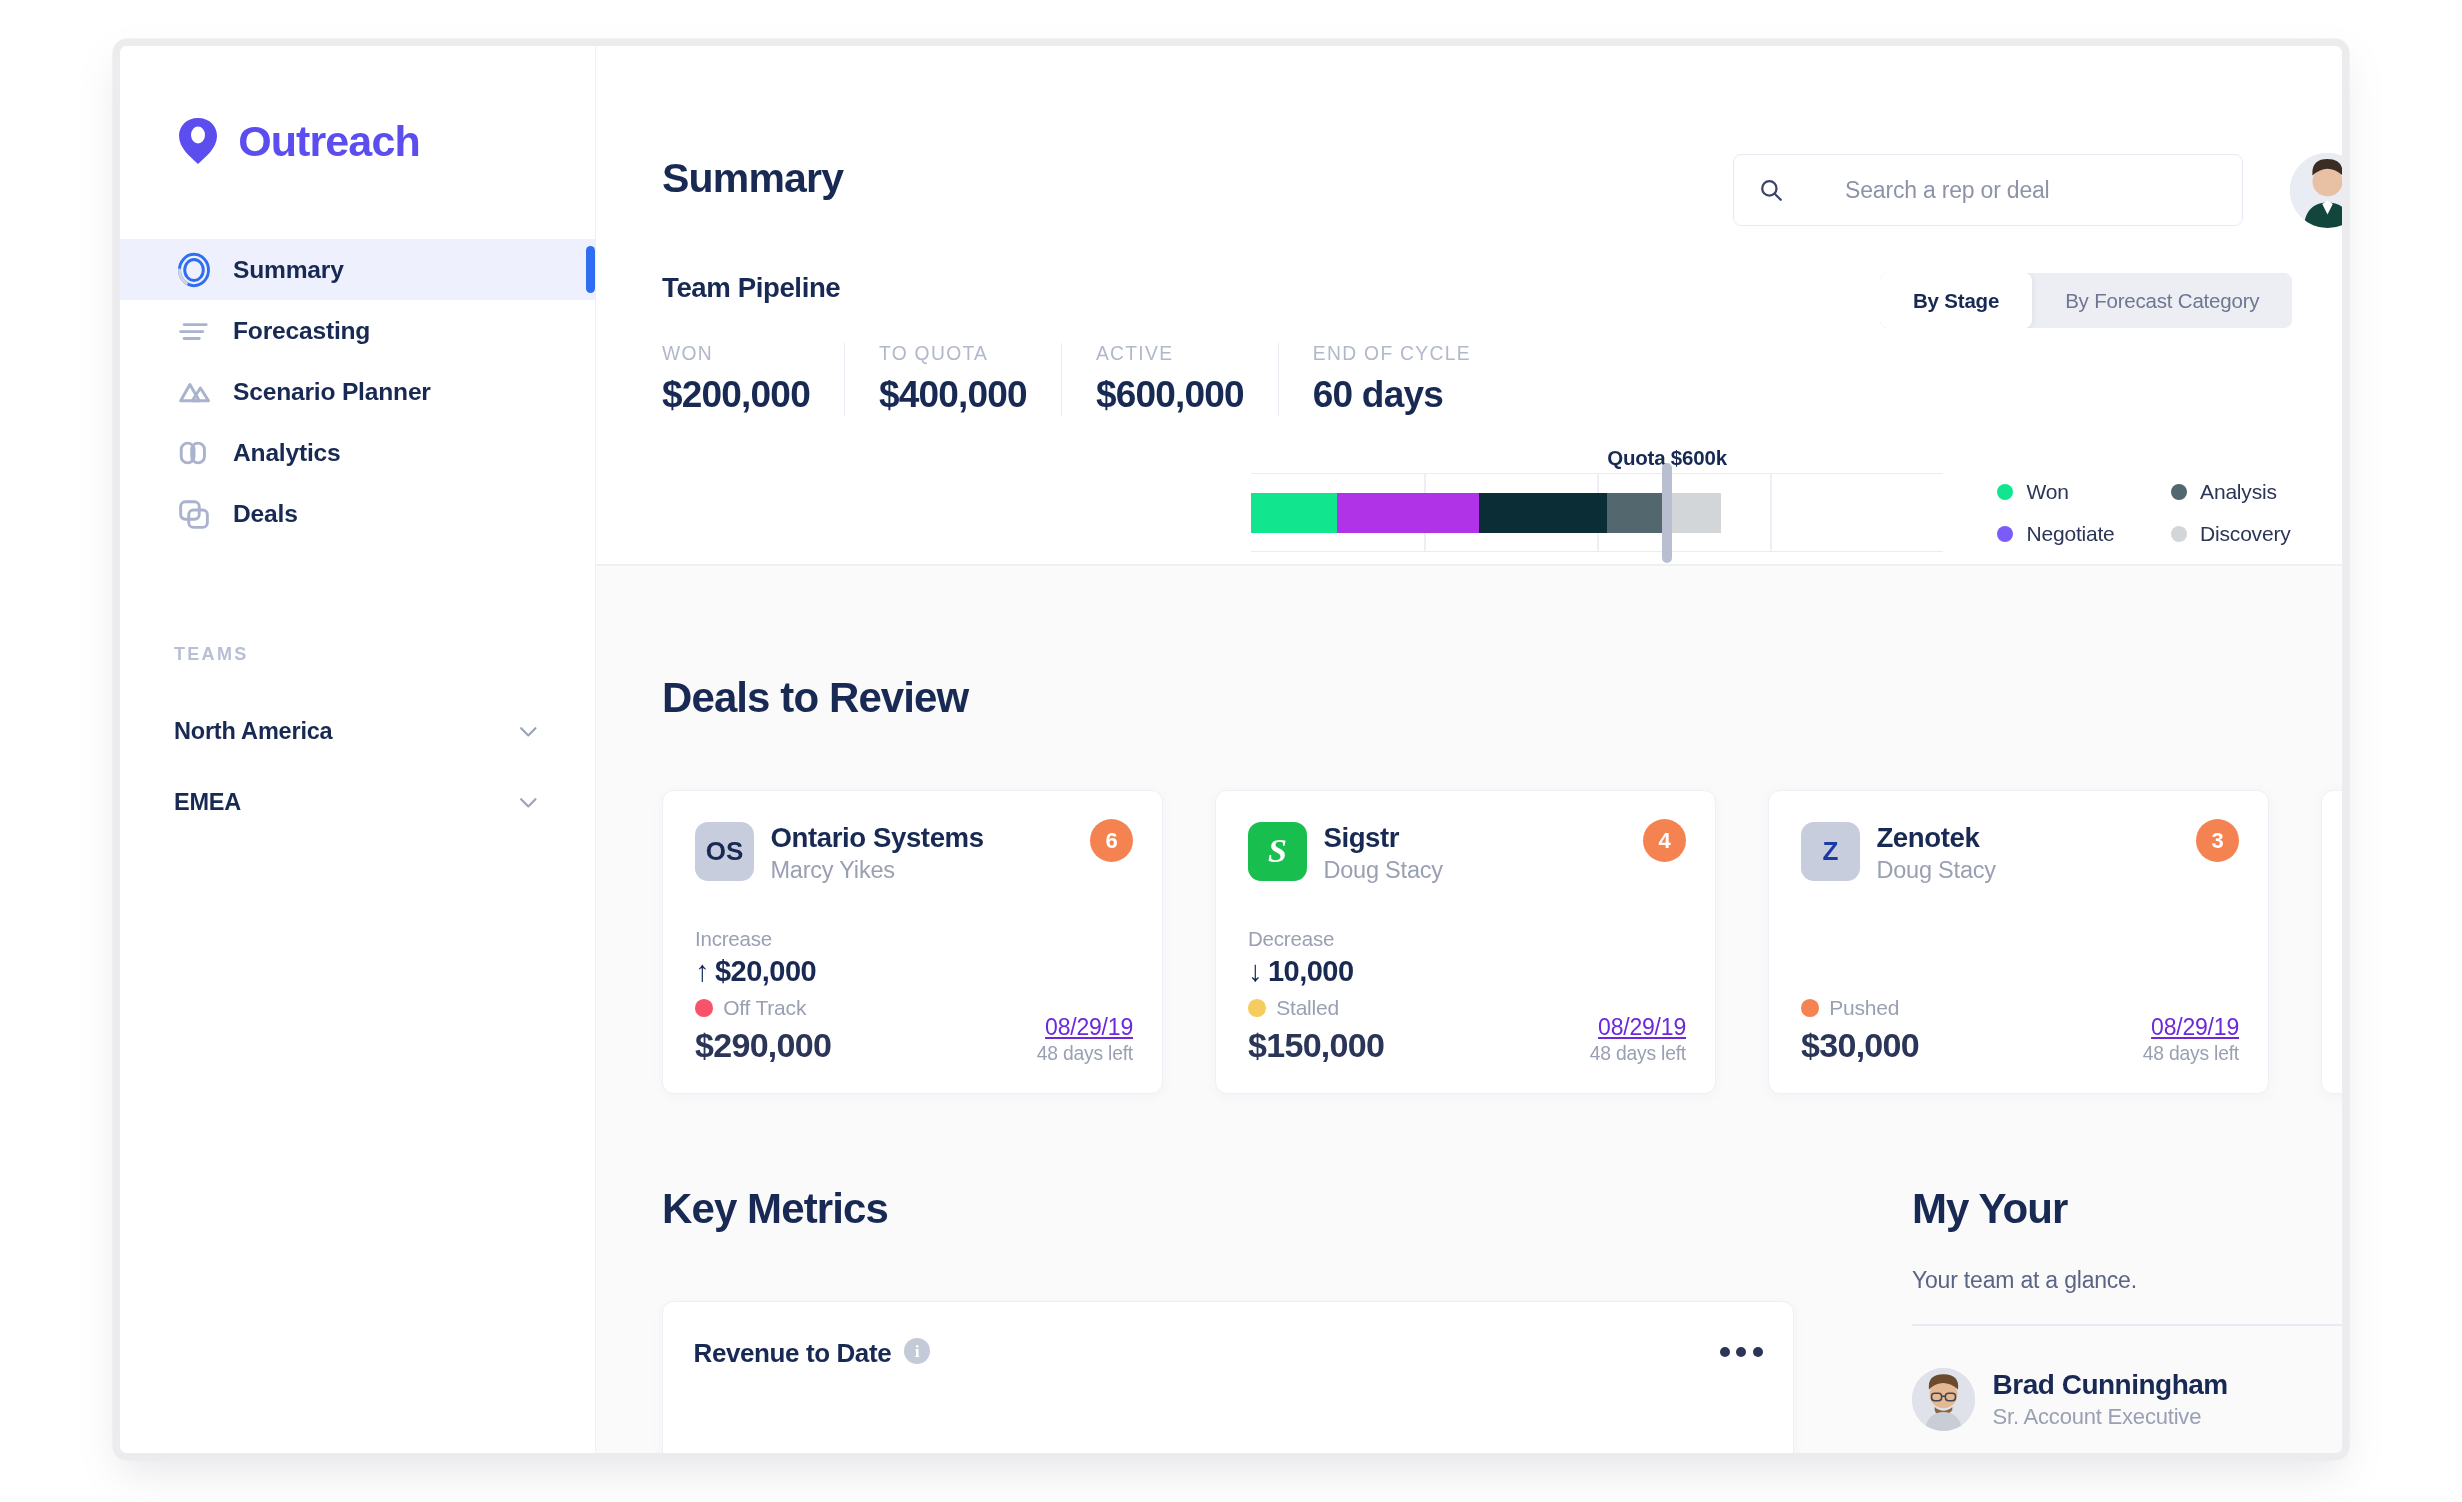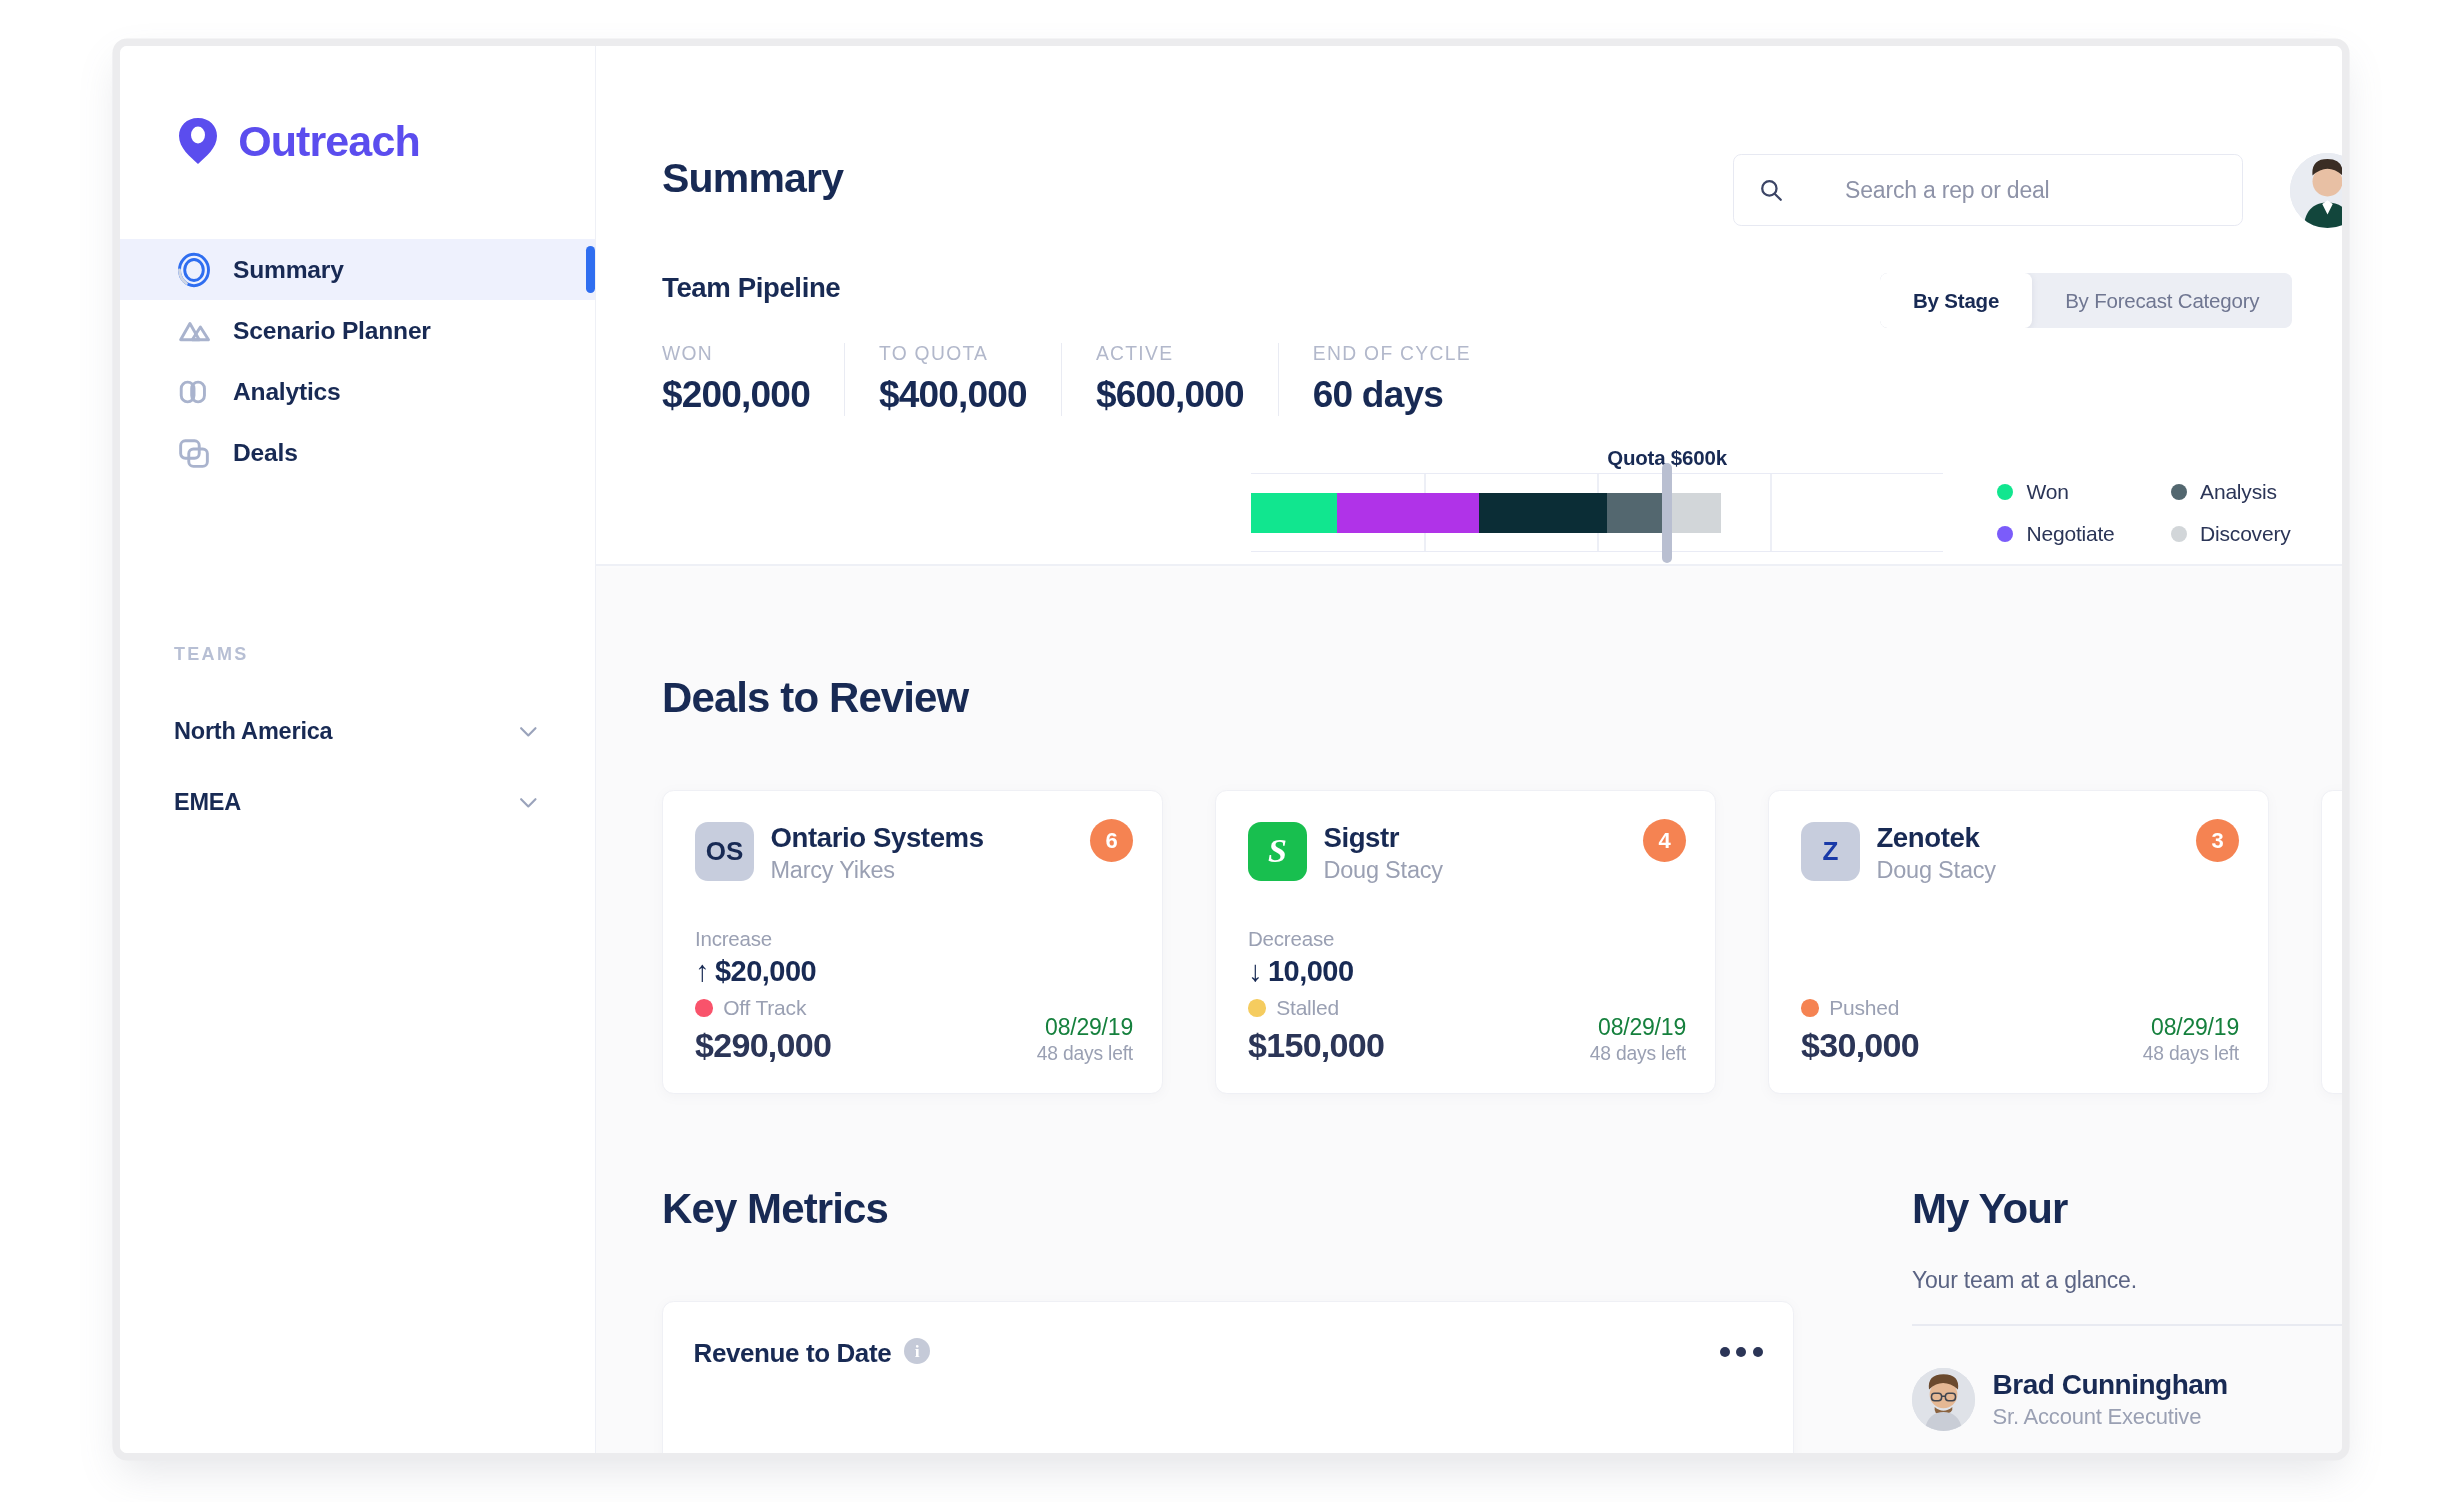--- a/index.html
+++ b/index.html
@@ -169,21 +169,21 @@
     display:flex; align-items:center; justify-content:center;
   }
   .delta { position:absolute; left:32px; top:136px; }
   .delta-lab { font-size:20.5px; color:#9aa0b3; letter-spacing:-0.2px; }
   .delta-val { font-size:29px; font-weight:700; color:#182a54; letter-spacing:-0.5px; margin-top:3.5px; display:flex; align-items:center; gap:5.9px;}
   .card-foot { position:absolute; left:32px; right:29px; bottom:28px; display:flex; align-items:flex-end; justify-content:space-between; }
   .status-row { display:flex; align-items:center; gap:10.6px; }
   .status-dot { width:17.6px; height:17.6px; border-radius:50%; }
   .status-txt { font-size:21px; color:#9aa0b3; letter-spacing:-0.2px; white-space:nowrap;}
   .amount { font-size:34px; font-weight:700; color:#2b3557; letter-spacing:-0.7px; margin-top:5.9px; }
-  .date { font-size:23px; color:#15803d; letter-spacing:-0.2px; text-align:right; }
+  .date { font-size:23px; color:#6d28d9; letter-spacing:-0.2px; text-align:right;text-decoration:underline; }
   .dleft { font-size:19.3px; color:#9aa0b3; letter-spacing:-0.2px; text-align:right; margin-top:2.3px;}
 
   
   #metrics-title { position:absolute; left:66px; top:617px; font-size:42px; font-weight:700; color:#182a54; letter-spacing:-0.9px; }
   #metrics-card {
     position:absolute; left:66px; top:733px;
     width:1132px; height:305px;
     background:#fff; border:1.8px solid #eff0f5; border-radius:11.7px;
     box-shadow:0 2.3px 10.6px rgba(120,128,150,.055);
   }
@@ -222,20 +222,32 @@
         <span class="nav-icon">
           <svg width="36" height="36" viewBox="0 0 62 62">
             <ellipse cx="31" cy="31" rx="25" ry="27" fill="none" stroke="#2f6ef0" stroke-width="5"></ellipse>
             <ellipse cx="31" cy="31" rx="16" ry="18" fill="none" stroke="#2f6ef0" stroke-width="5"></ellipse>
             <path d="M6 31a25 27 0 0 0 12 23" fill="none" stroke="#cfd6e4" stroke-width="5" stroke-linecap="round"></path>
           </svg>
         </span>
         <span class="nav-label">Summary</span>
       </div>
 
+      <div class="nav-item">
+        <span class="nav-icon">
+          <svg width="36" height="36" viewBox="0 0 62 62">
+            <g stroke="#a9b3cd" stroke-width="5" stroke-linecap="round">
+              <line x1="14" y1="20" x2="52" y2="20"></line>
+              <line x1="8" y1="32" x2="46" y2="32"></line>
+              <line x1="14" y1="44" x2="40" y2="44"></line>
+            </g>
+          </svg>
+        </span>
+        <span class="nav-label">Forecasting</span>
+      </div>
 
       <div class="nav-item">
         <span class="nav-icon">
           <svg width="36" height="36" viewBox="0 0 62 62">
             <g fill="none" stroke="#a9b3cd" stroke-width="5" stroke-linejoin="round">
               <path d="M8 46 L24 18 L40 46 Z"></path>
               <path d="M28 46 L42 24 L56 46 Z"></path>
             </g>
           </svg>
         </span>

